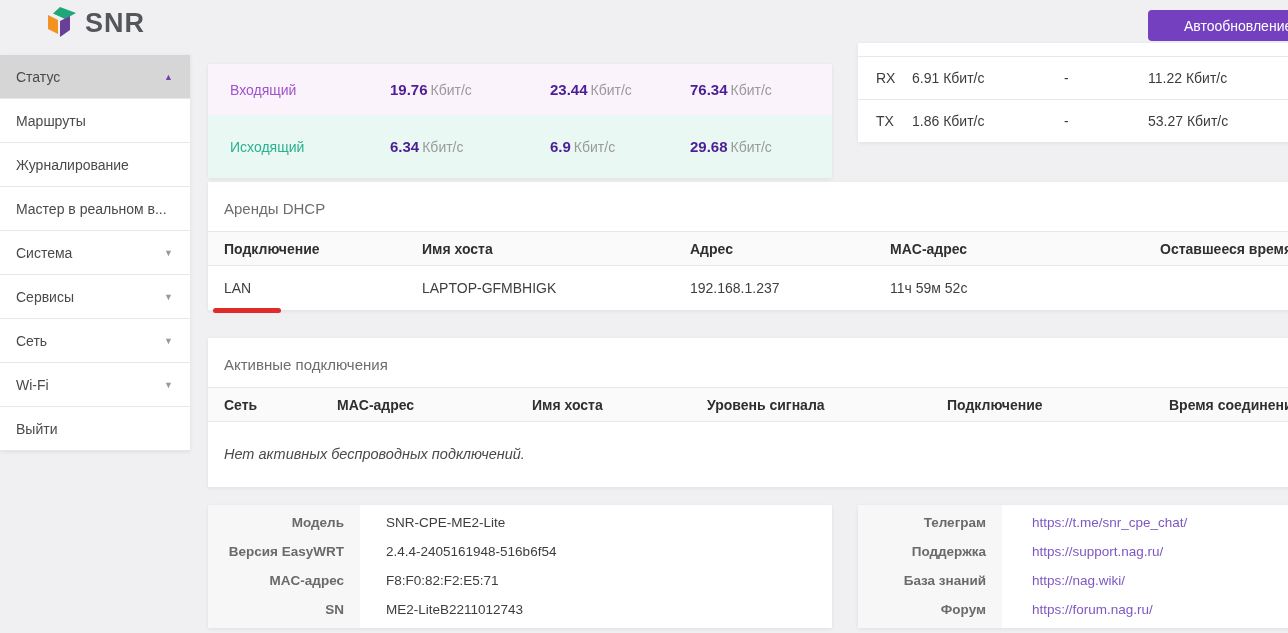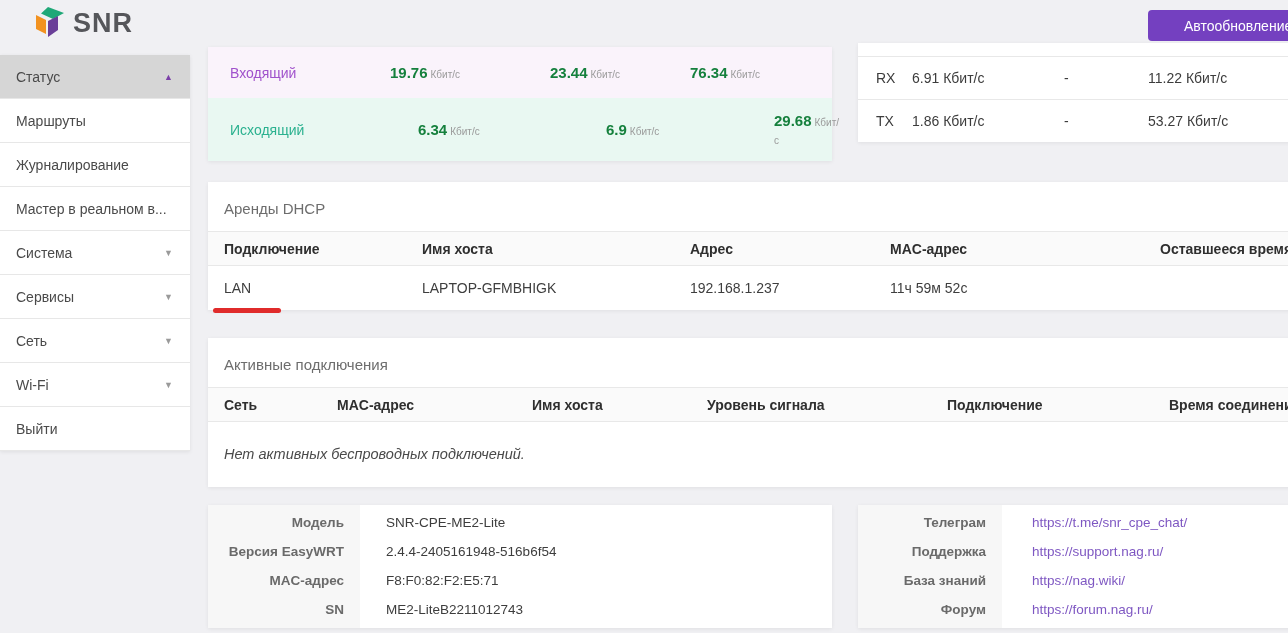--- a/index.html
+++ b/index.html
@@ -6,21 +6,21 @@
   body{
     width:1288px;height:633px;overflow:hidden;
     background:#f0f0f3;
     font-family:"Liberation Sans",sans-serif;
     -webkit-font-smoothing:antialiased;
   }
   .page{position:relative;width:1288px;height:633px;}
 
   
   .topbar{position:absolute;left:0;top:0;width:100%;height:46px;}
-  .logo{position:absolute;left:36px;top:7px;display:flex;align-items:center;gap:7px;}
+  .logo{position:absolute;left:48px;top:7px;display:flex;align-items:center;gap:7px;}
   .logo-text{font-size:27px;font-weight:bold;color:#55565a;letter-spacing:1px;line-height:32px;}
   .auto-update-btn{
     position:absolute;left:1148px;top:10px;height:31px;width:300px;
     background:var(--accent,#7440c0);color:#fff;border:none;border-radius:4px;
     font-size:14px;font-family:inherit;text-align:left;padding:0 0 0 36px;cursor:pointer;
     white-space:nowrap;
   }
 
   
   .sidebar{position:absolute;left:0;top:55px;width:190px;background:#fff;
@@ -32,29 +32,29 @@
   }
   .nav-item.group-open{background:#d6d6d6;}
   .nav-item.active{background:var(--active-item,#7b3fa8);color:#fff;border-bottom-color:var(--active-item,#7b3fa8);}
   .caret{font-size:9px;color:#9a9a9a;flex:0 0 auto;margin-left:6px;}
   .caret.up{color:var(--active-item,#7b3fa8);}
 
   
   .card{position:absolute;background:#fff;box-shadow:0 1px 4px rgba(0,0,0,.07);}
 
   
-  .traffic-card{left:208px;top:47px;width:624px;}
+  .traffic-card{left:208px;top:64px;width:624px;}
   .traffic-row{display:grid;grid-template-columns:160px 160px 140px 1fr;align-items:center;padding-left:22px;}
   .traffic-row.in{height:51px;background:var(--incoming-bg,#faf3fb);}
-  .traffic-row.out{height:63px;background:var(--outgoing-bg,#e9f8f2);gap:28px;}
+  .traffic-row.out{height:63px;background:var(--outgoing-bg,#e9f8f2);}
   .t-label{font-size:14px;}
   .in .t-label{color:var(--incoming,#a052cc);}
   .out .t-label{color:var(--outgoing,#2ab18f);}
-  .t-num{font-weight:bold;font-size:15px;color:#15803d;}
-  .t-unit{font-size:10px;color:#9a9a9a;margin-left:3px;}
+  .t-num{font-weight:bold;font-size:15px;color:#4c1d95;}
+  .t-unit{font-size:14px;color:#9a9a9a;margin-left:3px;}
 
   
   .rxtx-card{left:858px;top:43px;width:560px;}
   .rxtx-sliver{height:13px;}
   .rxtx-row{
     height:42px;border-top:1px solid #e8e8e8;display:grid;
     grid-template-columns:36px 152px 84px 1fr;align-items:center;
     padding-left:18px;font-size:14px;color:#3c3c3c;white-space:nowrap;
   }
 

